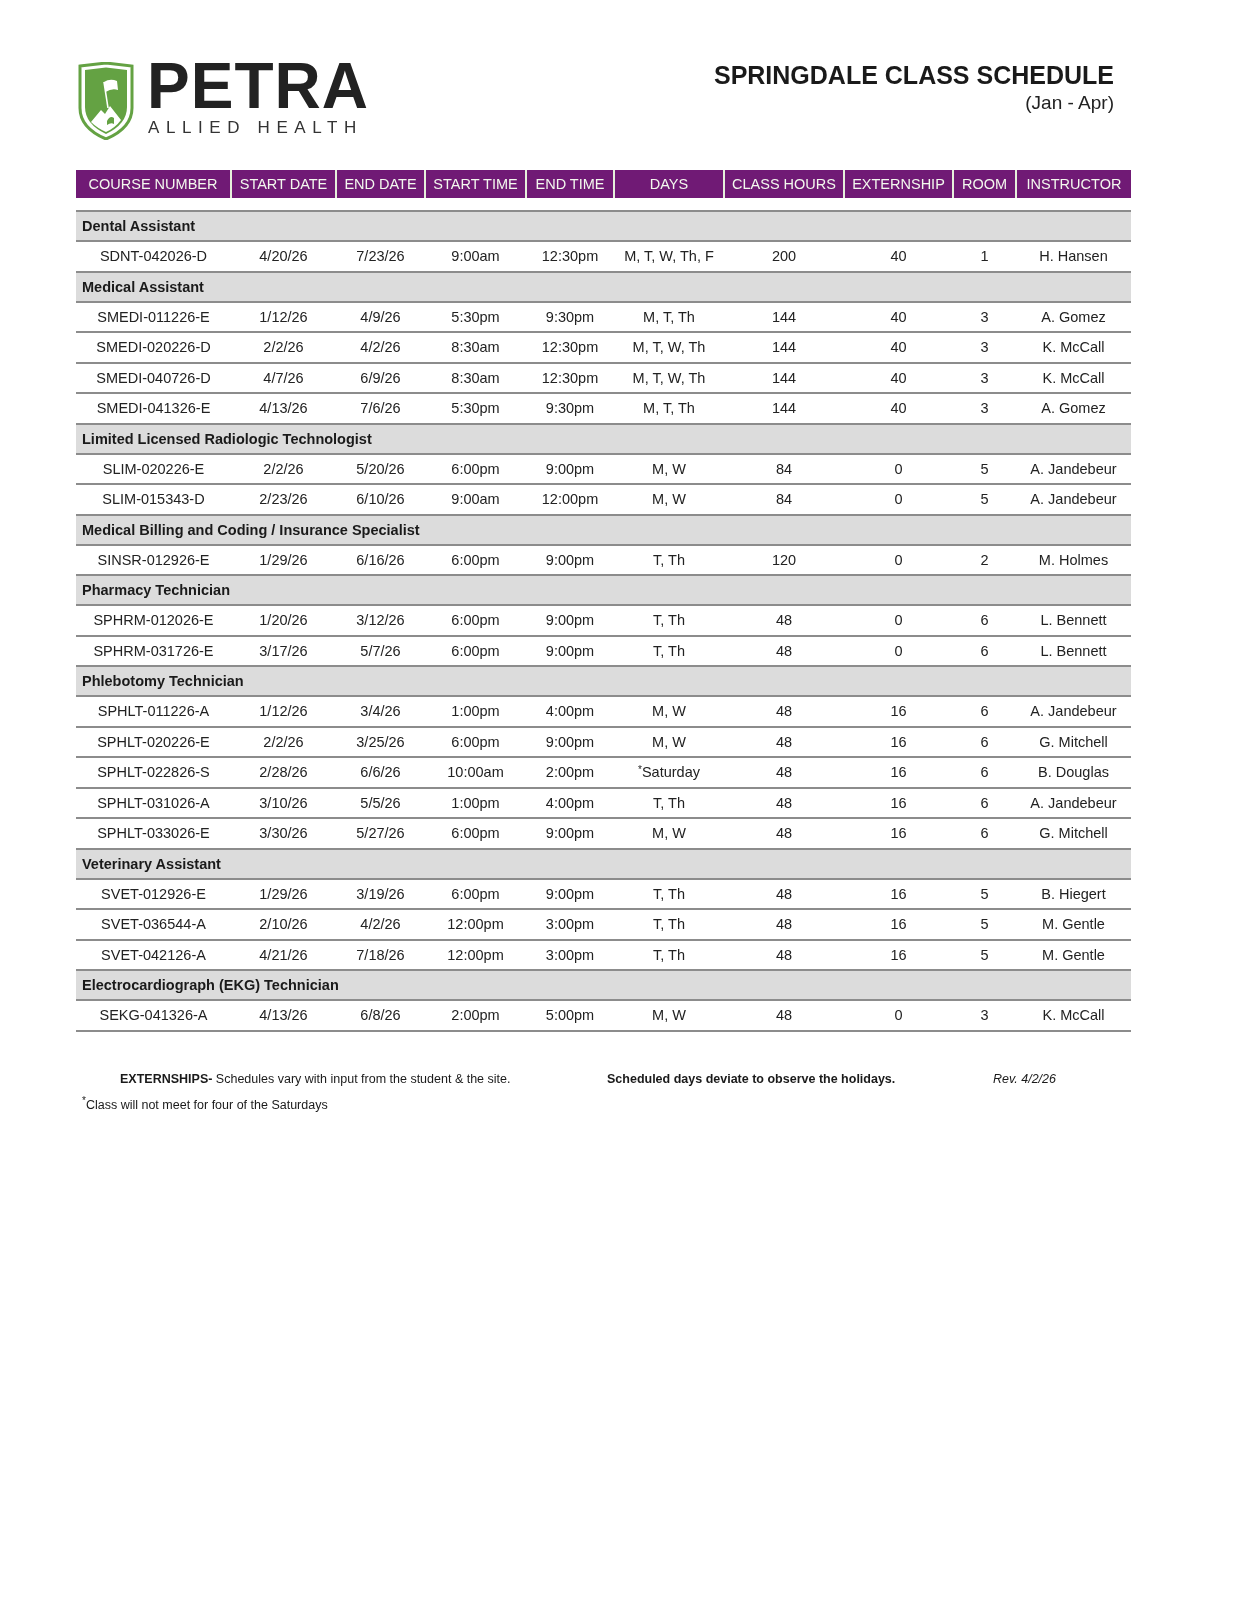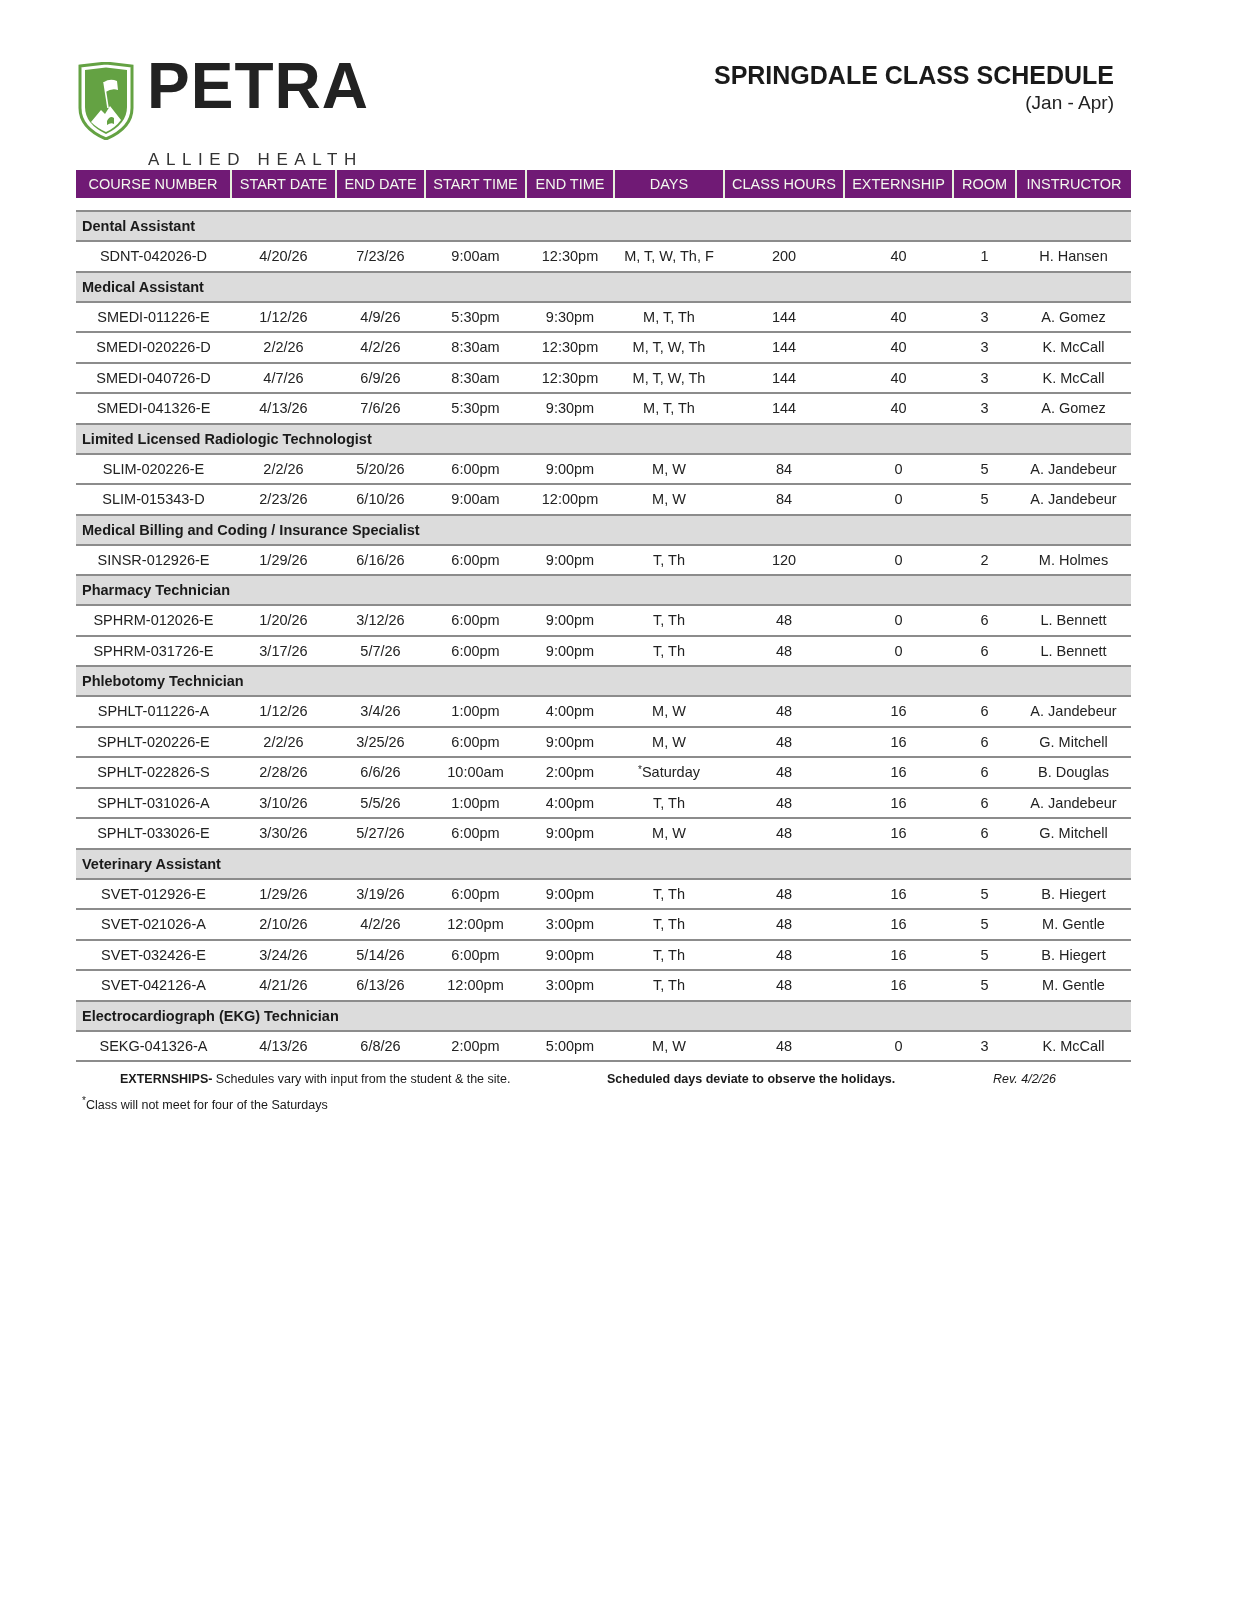--- a/index.html
+++ b/index.html
@@ -1,20 +1,20 @@
 <!DOCTYPE html>
 <html><head>
   <meta charset="utf-8">
   <style>
     html, body { margin: 0; padding: 0; background: #ffffff; }
     body { width: 1236px; height: 1600px; position: relative; font-family: "Liberation Sans", sans-serif; color: #1a1a1a; }
     .logo { position: absolute; left: 77px; top: 60px; width: 290px; height: 82px; }
     .logo svg.shield { position: absolute; left: 0; top: 2px; width: 58px; height: 78px; }
     .logo .brand { position: absolute; left: 70px; top: -6px; font-family: "Liberation Sans", sans-serif; font-weight: 700; font-size: 64px; letter-spacing: 1px; color: #222; line-height: 64px; }
-    .logo .sub { position: absolute; left: 71px; top: 58px; font-size: 17px; letter-spacing: 6.6px; color: #333; line-height: 20px; margin-top: 32px; }
+    .logo .sub { position: absolute; left: 71px; top: 58px; font-size: 17px; letter-spacing: 6.6px; color: #333; line-height: 20px; }
     .title-block { position: absolute; right: 122px; top: 60px; text-align: right; }
     .title-block .title { font-weight: 700; font-size: 25px; line-height: 30px; color: #1a1a1a; }
     .title-block .term { font-size: 19px; line-height: 26px; margin-top: 7px; color: #222; }
     .title-block .range { font-size: 19px; line-height: 26px; color: #222; }
 
     table.sched { position: absolute; left: 76px; top: 170px; width: 1055px; border-collapse: collapse; table-layout: fixed; }
     table.sched th { background: #701a75; color: #f3f8ee; font-weight: 400; font-size: 14.5px; height: 28px; padding: 0; text-align: center; border-right: 2px solid #e6f0dc; white-space: nowrap; }
     table.sched th:last-child { border-right: none; }
     tr.spacer td { height: 12px; padding: 0; border-bottom: 2px solid #8c8c8c; }
     tr.group td { background: #dcdcdc; font-weight: 700; font-size: 14.5px; height: 28px; padding: 0 0 0 6px; border-bottom: 2px solid #8c8c8c; text-align: left; }
@@ -288,47 +288,35 @@
         <td>3/19/26</td>
         <td>6:00pm</td>
         <td>9:00pm</td>
         <td>T, Th</td>
         <td>48</td>
         <td>16</td>
         <td>5</td>
         <td>B. Hiegert</td>
       </tr>
       <tr class="row">
-        <td>SVET-021026-A</td>
+        <td>SVET-036544-A</td>
         <td>2/10/26</td>
         <td>4/2/26</td>
         <td>12:00pm</td>
         <td>3:00pm</td>
         <td>T, Th</td>
         <td>48</td>
         <td>16</td>
         <td>5</td>
         <td>M. Gentle</td>
       </tr>
       <tr class="row">
-        <td>SVET-032426-E</td>
-        <td>3/24/26</td>
-        <td>5/14/26</td>
-        <td>6:00pm</td>
-        <td>9:00pm</td>
-        <td>T, Th</td>
-        <td>48</td>
-        <td>16</td>
-        <td>5</td>
-        <td>B. Hiegert</td>
-      </tr>
-      <tr class="row">
         <td>SVET-042126-A</td>
         <td>4/21/26</td>
-        <td>6/13/26</td>
+        <td>7/18/26</td>
         <td>12:00pm</td>
         <td>3:00pm</td>
         <td>T, Th</td>
         <td>48</td>
         <td>16</td>
         <td>5</td>
         <td>M. Gentle</td>
       </tr>
       <tr class="group">
         <td colspan="10">Electrocardiograph (EKG) Technician</td>

